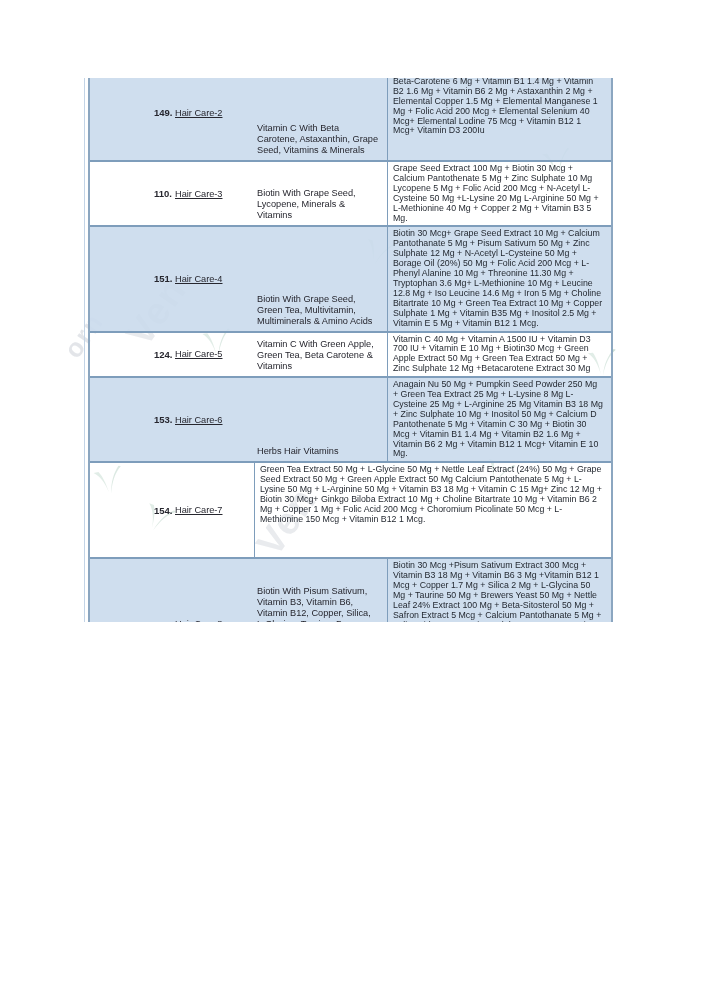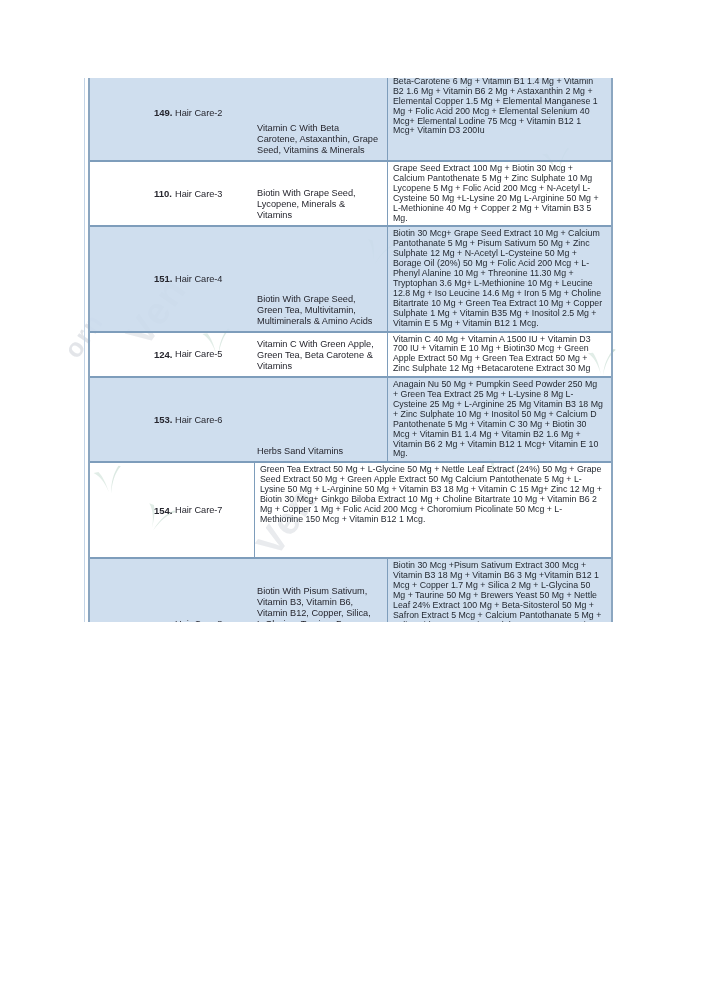--- a/index.html
+++ b/index.html
@@ -35,21 +35,21 @@
   .row.blue{background:rgba(203,219,237,0.92);}
   .row.white{background:rgba(255,255,255,0.35);}
   .c-num{
     width:34px;flex:0 0 34px;padding-left:20px;display:flex;align-items:center;
     font-size:9.5px;font-weight:bold;color:#26262e;box-sizing:border-box;margin-left:44px;
   }
   .c-name{
     width:86px;flex:0 0 86px;padding-left:7px;display:flex;align-items:center;
     font-size:9.2px;color:#26262e;box-sizing:border-box;
   }
-  .c-name .lnk{cursor:pointer;}
+  .c-name .lnk{text-decoration:underline;cursor:pointer;}
   .c-desc{
     width:133px;flex:0 0 133px;padding:4px 8px 4px 3px;display:flex;align-items:flex-end;
     font-size:9.2px;line-height:11px;color:#26262e;box-sizing:border-box;
   }
   .c-comp{
     flex:1;border-left:1.5px solid #7e9dbb;padding:2px 7px 2px 5px;
     font-size:8.8px;line-height:9.9px;color:#1f242c;box-sizing:border-box;
   }
   
   .r0{min-height:97px;} .r1{min-height:52px;} .r2{min-height:104px;}
@@ -158,21 +158,21 @@
           </div>
         <div class="c-comp">Vitamin C 40 Mg + Vitamin A 1500 IU + Vitamin D3 700 IU + Vitamin E 10 Mg + Biotin30 Mcg + Green Apple Extract 50 Mg + Green Tea Extract 50 Mg + Zinc Sulphate 12 Mg +Betacarotene Extract 30 Mg</div>
       </div>
 
       <div class="row blue r4">
         <div class="c-num">153.</div>
         <div class="c-name">
             <span class="lnk">Hair Care-6</span>
           </div>
         <div class="c-desc">
-            <span>Herbs Sand Vitamins</span>
+            <span>Herbs Hair Vitamins</span>
           </div>
         <div class="c-comp">Anagain Nu 50 Mg + Pumpkin Seed Powder 250 Mg + Green Tea Extract 25 Mg + L-Lysine 8 Mg L-Cysteine 25 Mg + L-Arginine 25 Mg Vitamin B3 18 Mg + Zinc Sulphate 10 Mg + Inositol 50 Mg + Calcium D Pantothenate 5 Mg + Vitamin C 30 Mg + Biotin 30 Mcg + Vitamin B1 1.4 Mg + Vitamin B2 1.6 Mg + Vitamin B6 2 Mg + Vitamin B12 1 Mcg+ Vitamin E 10 Mg.</div>
       </div>
 
       <div class="row white r5">
         <div class="c-num">154.</div>
         <div class="c-name">
             <span class="lnk">Hair Care-7</span>
           </div>
         <div class="c-comp">Green Tea Extract 50 Mg + L-Glycine 50 Mg + Nettle Leaf Extract (24%) 50 Mg + Grape Seed Extract 50 Mg + Green Apple Extract 50 Mg Calcium Pantothenate 5 Mg + L-Lysine 50 Mg + L-Arginine 50 Mg + Vitamin B3 18 Mg + Vitamin C 15 Mg+ Zinc 12 Mg + Biotin 30 Mcg+ Ginkgo Biloba Extract 10 Mg + Choline Bitartrate 10 Mg + Vitamin B6 2 Mg + Copper 1 Mg + Folic Acid 200 Mcg + Choromium Picolinate 50 Mcg + L-Methionine 150 Mcg + Vitamin B12 1 Mcg.</div>

